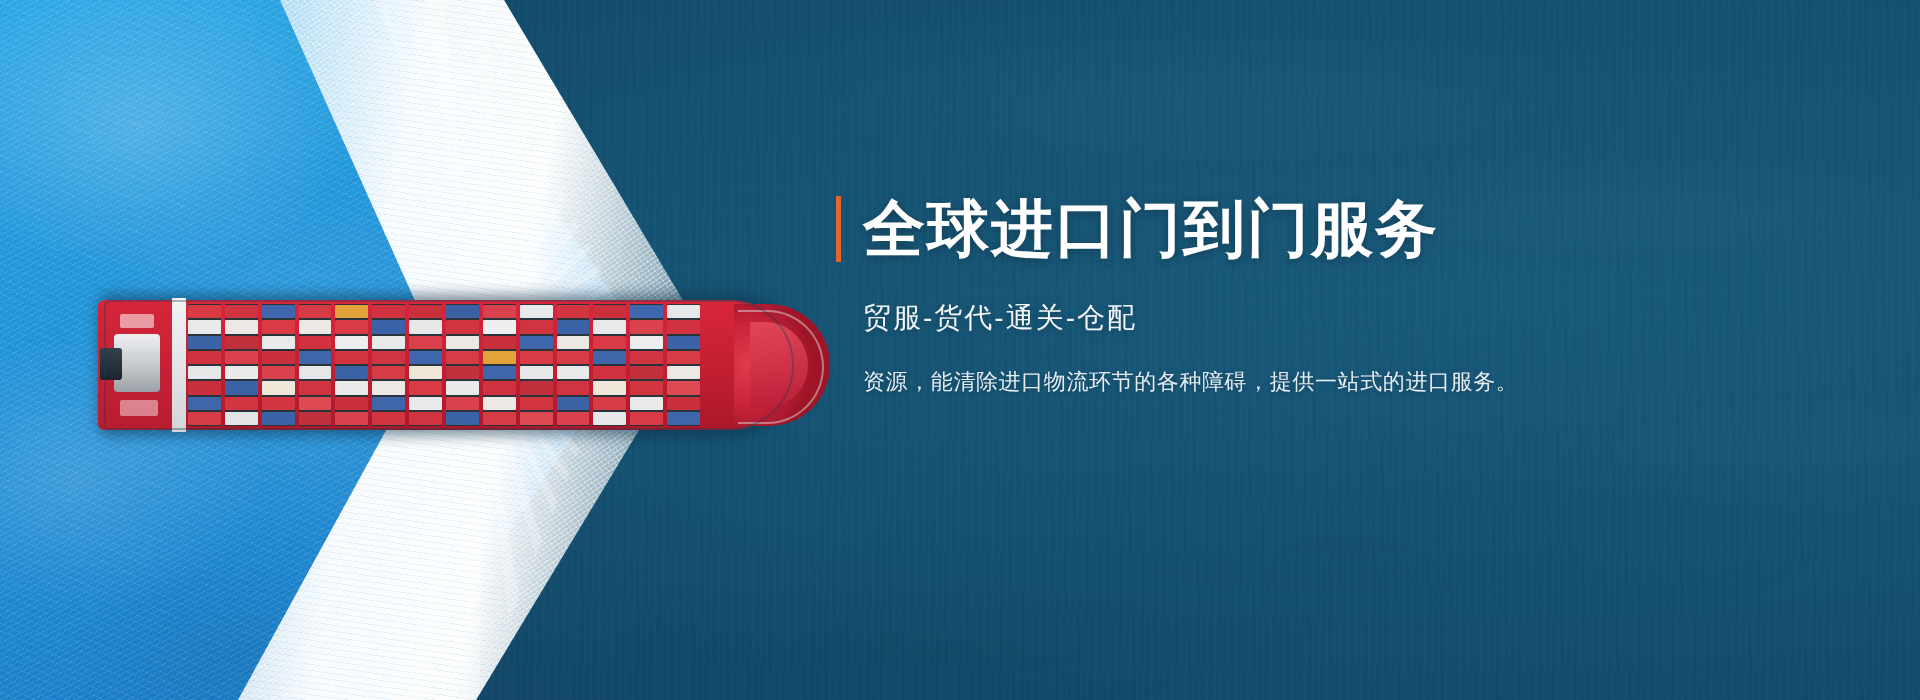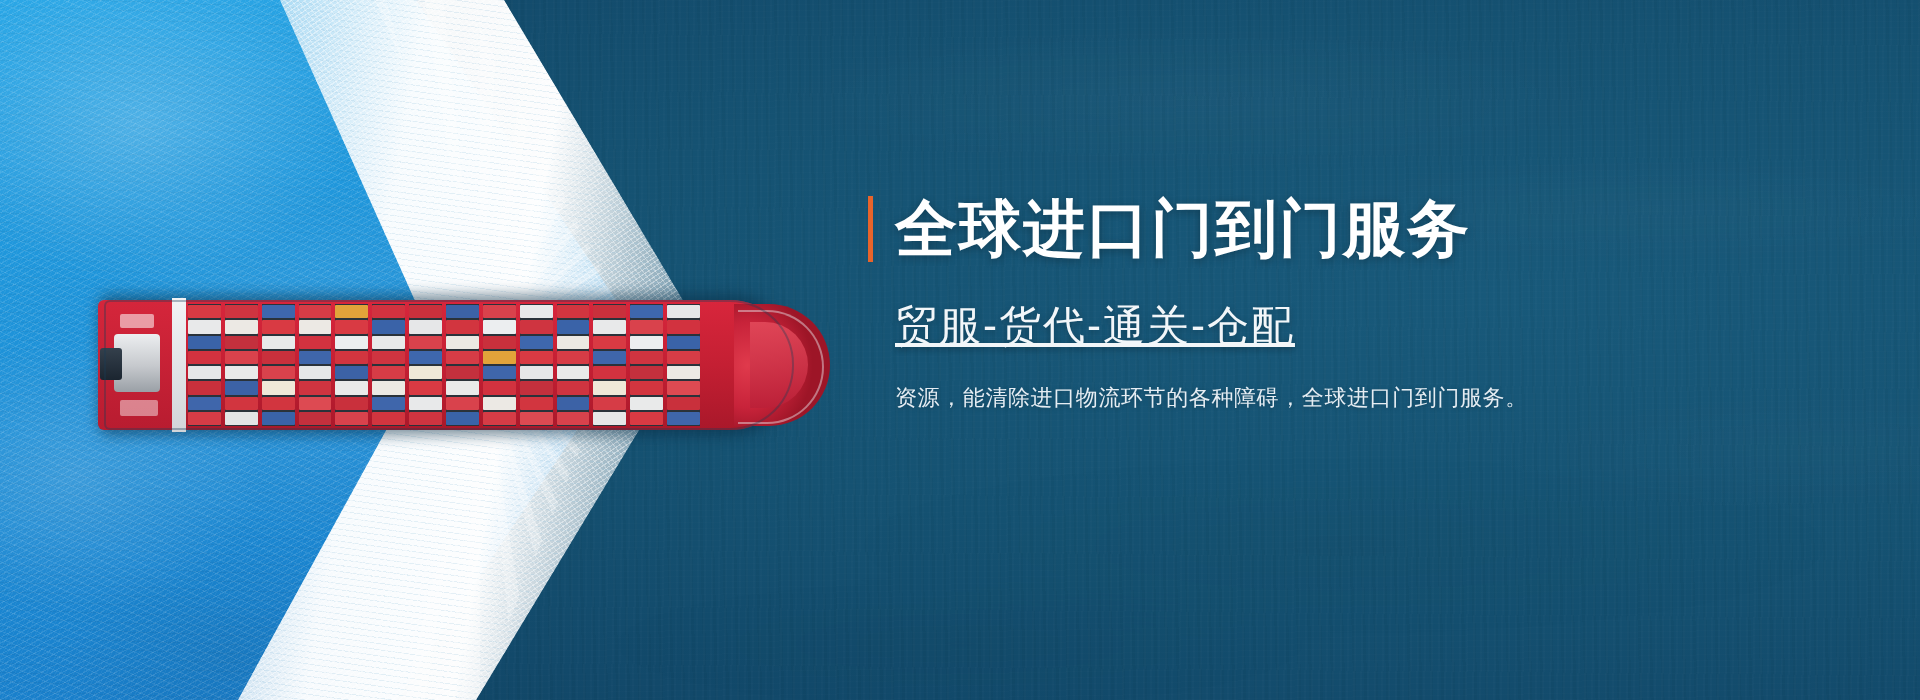--- a/index.html
+++ b/index.html
@@ -196,21 +196,21 @@
     flex:1 1 0;
     display:flex; flex-direction:column; gap:2px;
     background:#2a323a;
     padding:1px 0;
   }
   .box{ flex:1 1 0; border-radius:1px; }
 
   
   .copy{
     position:absolute;
-    left:868px; top:196px;
+    left:836px; top:196px;
     width:960px;
   }
   .headline-row{
     display:flex; align-items:stretch; gap:22px;
   }
   .accent-bar{
     width:5px;
     background:#e8642b;
     flex:0 0 5px;
     align-self:stretch;
@@ -220,28 +220,27 @@
     font-size:62px;
     line-height:1.06;
     font-weight:700;
     color:#ffffff;
     letter-spacing:2px;
     text-shadow:0 2px 8px rgba(0,0,0,.28);
     white-space:nowrap;
   }
   .subhead{
     margin:40px 0 0 27px;
-    font-size:42px;
+    font-size:28px;
     line-height:1.15;
     font-weight:400;
     color:#f2f6f9;
     letter-spacing:2px;
     text-shadow:0 2px 7px rgba(0,0,0,.25);
     white-space:nowrap;
-    text-decoration:underline;
   }
   .body-copy{
     margin:30px 0 0 27px;
     font-size:22px;
     line-height:1.68;
     color:#e6edf3;
     letter-spacing:.6px;
     max-width:880px;
     text-shadow:0 1px 5px rgba(0,0,0,.22);
   }
@@ -426,18 +425,18 @@
   <div class="copy">
 
     <div class="headline-row">
       <div class="accent-bar"></div>
       <h1 class="headline">全球进口门到门服务</h1>
     </div>
 
     <div class="subhead">贸服-货代-通关-仓配</div>
 
     <div class="body-copy">
-      <p>资源，能清除进口物流环节的各种障碍，全球进口门到门服务。</p>
+      <p>资源，能清除进口物流环节的各种障碍，提供一站式的进口服务。</p>
     </div>
 
   </div>
 
 </div>
 
 </body></html>

